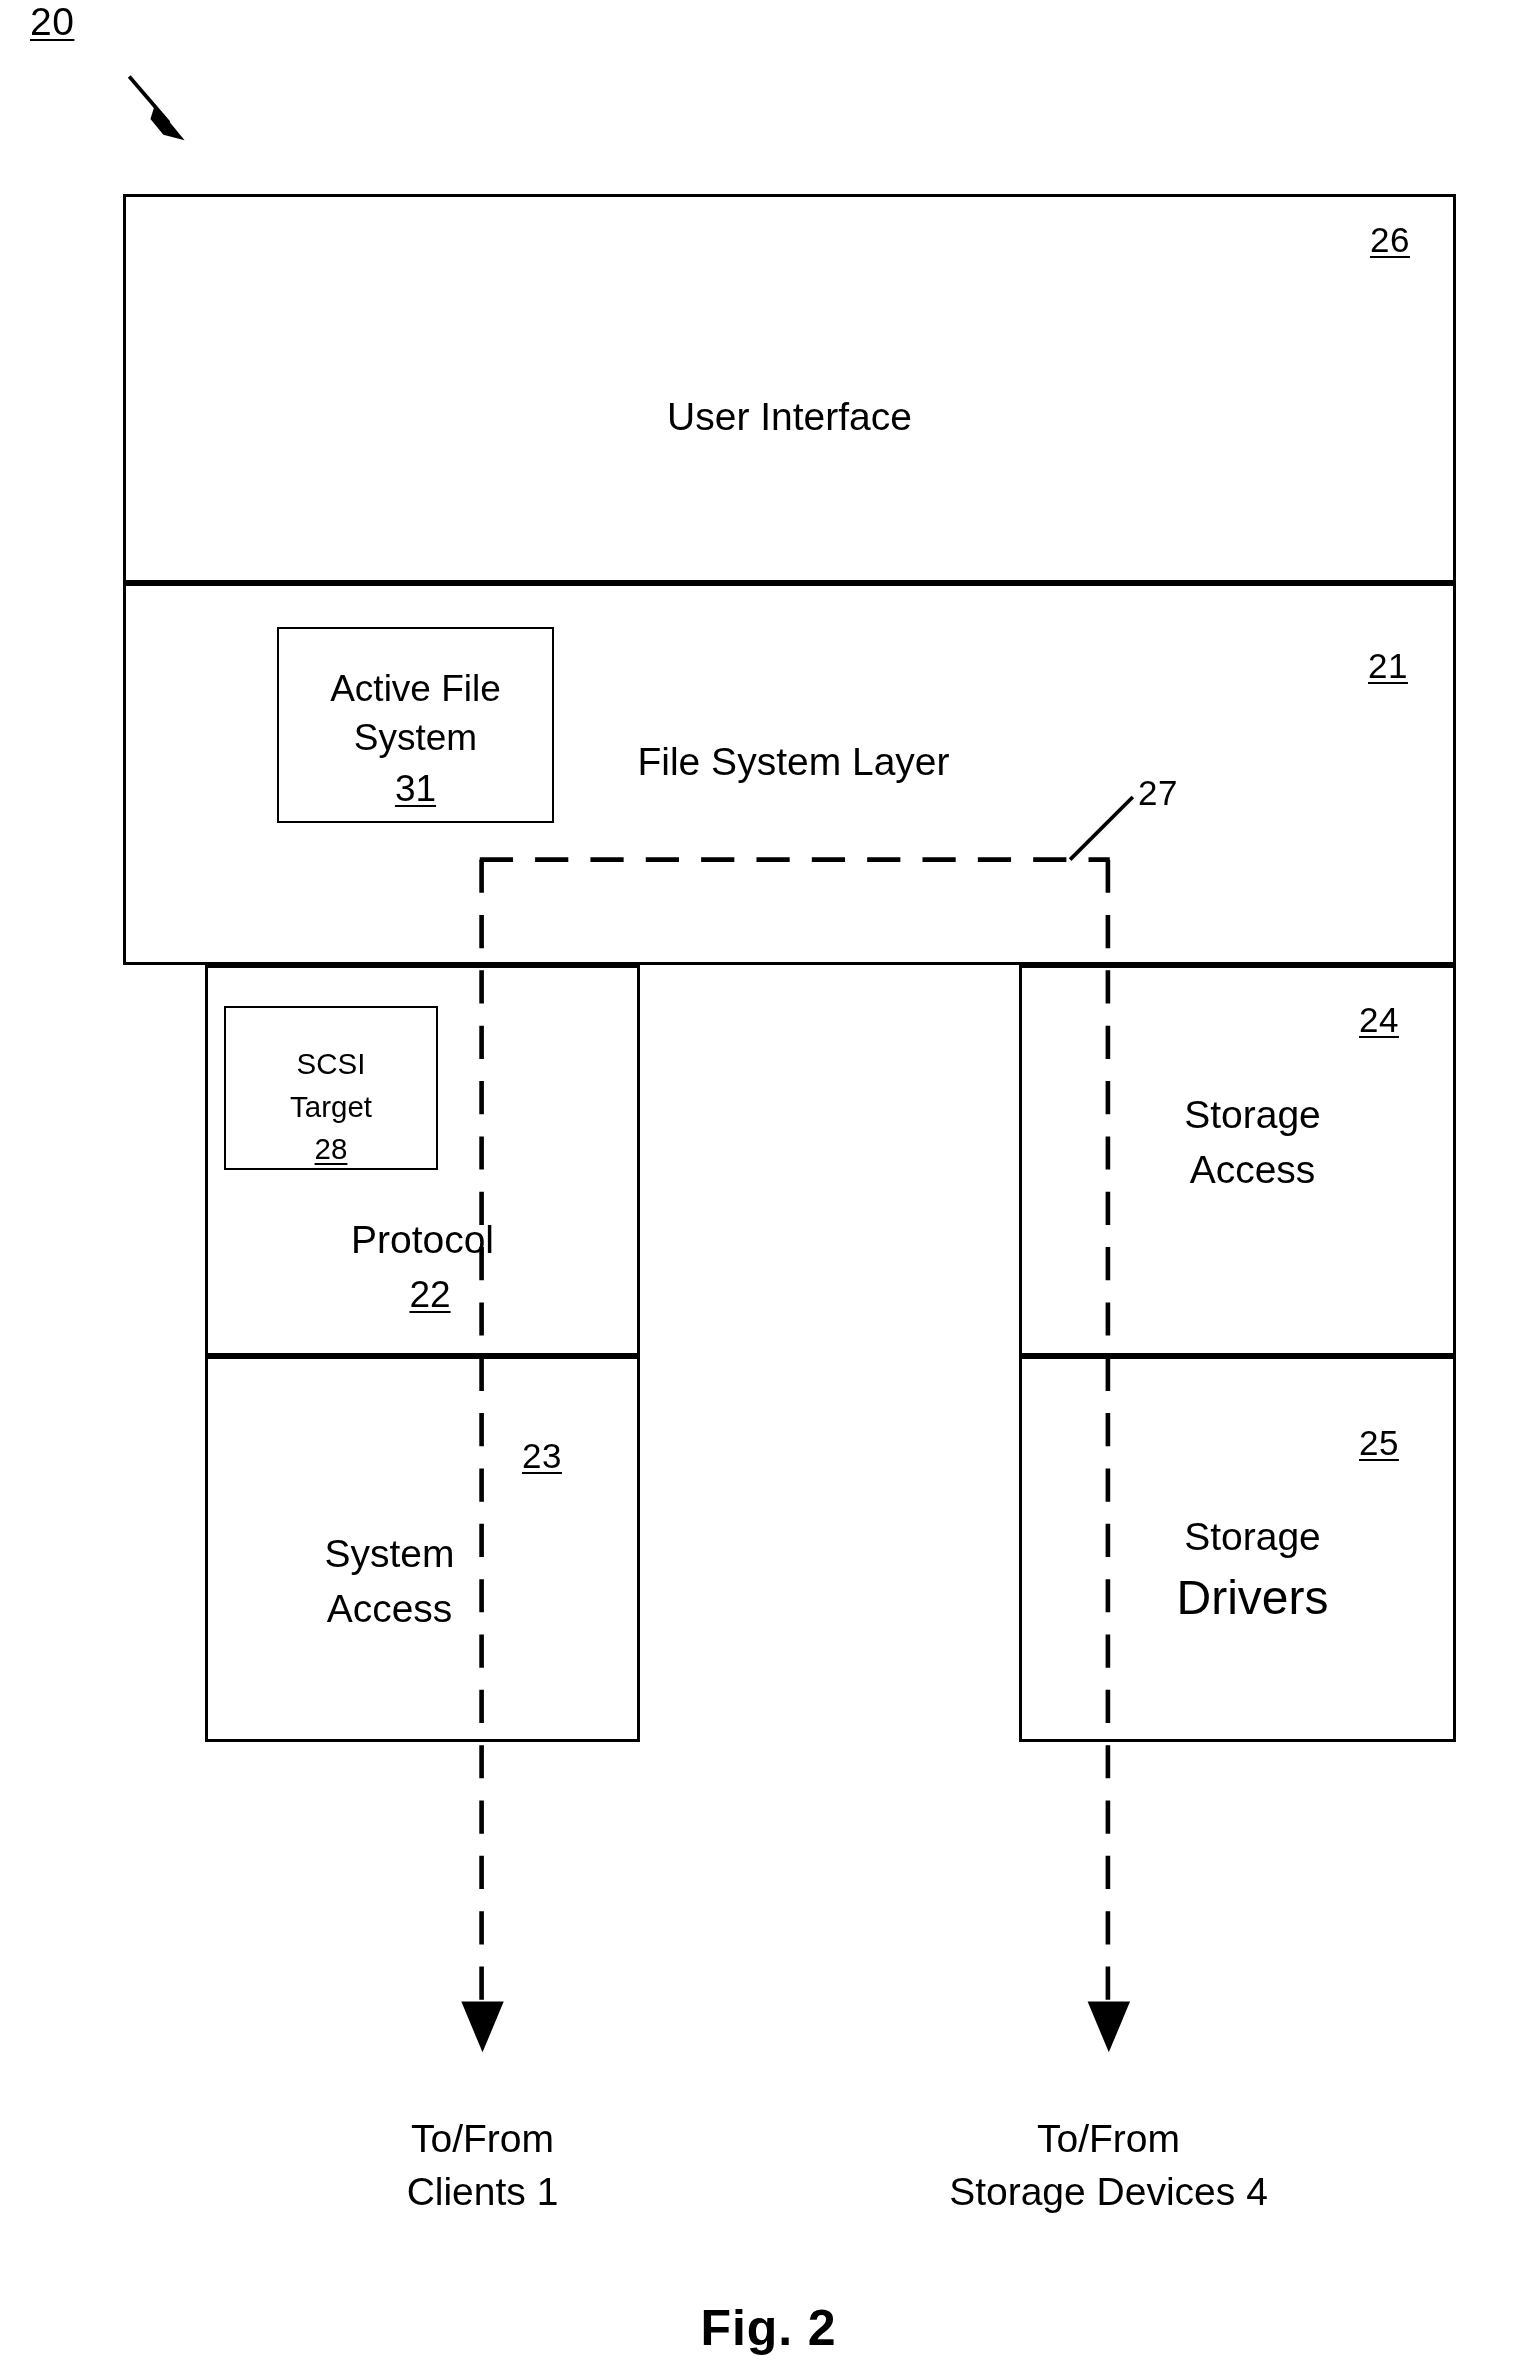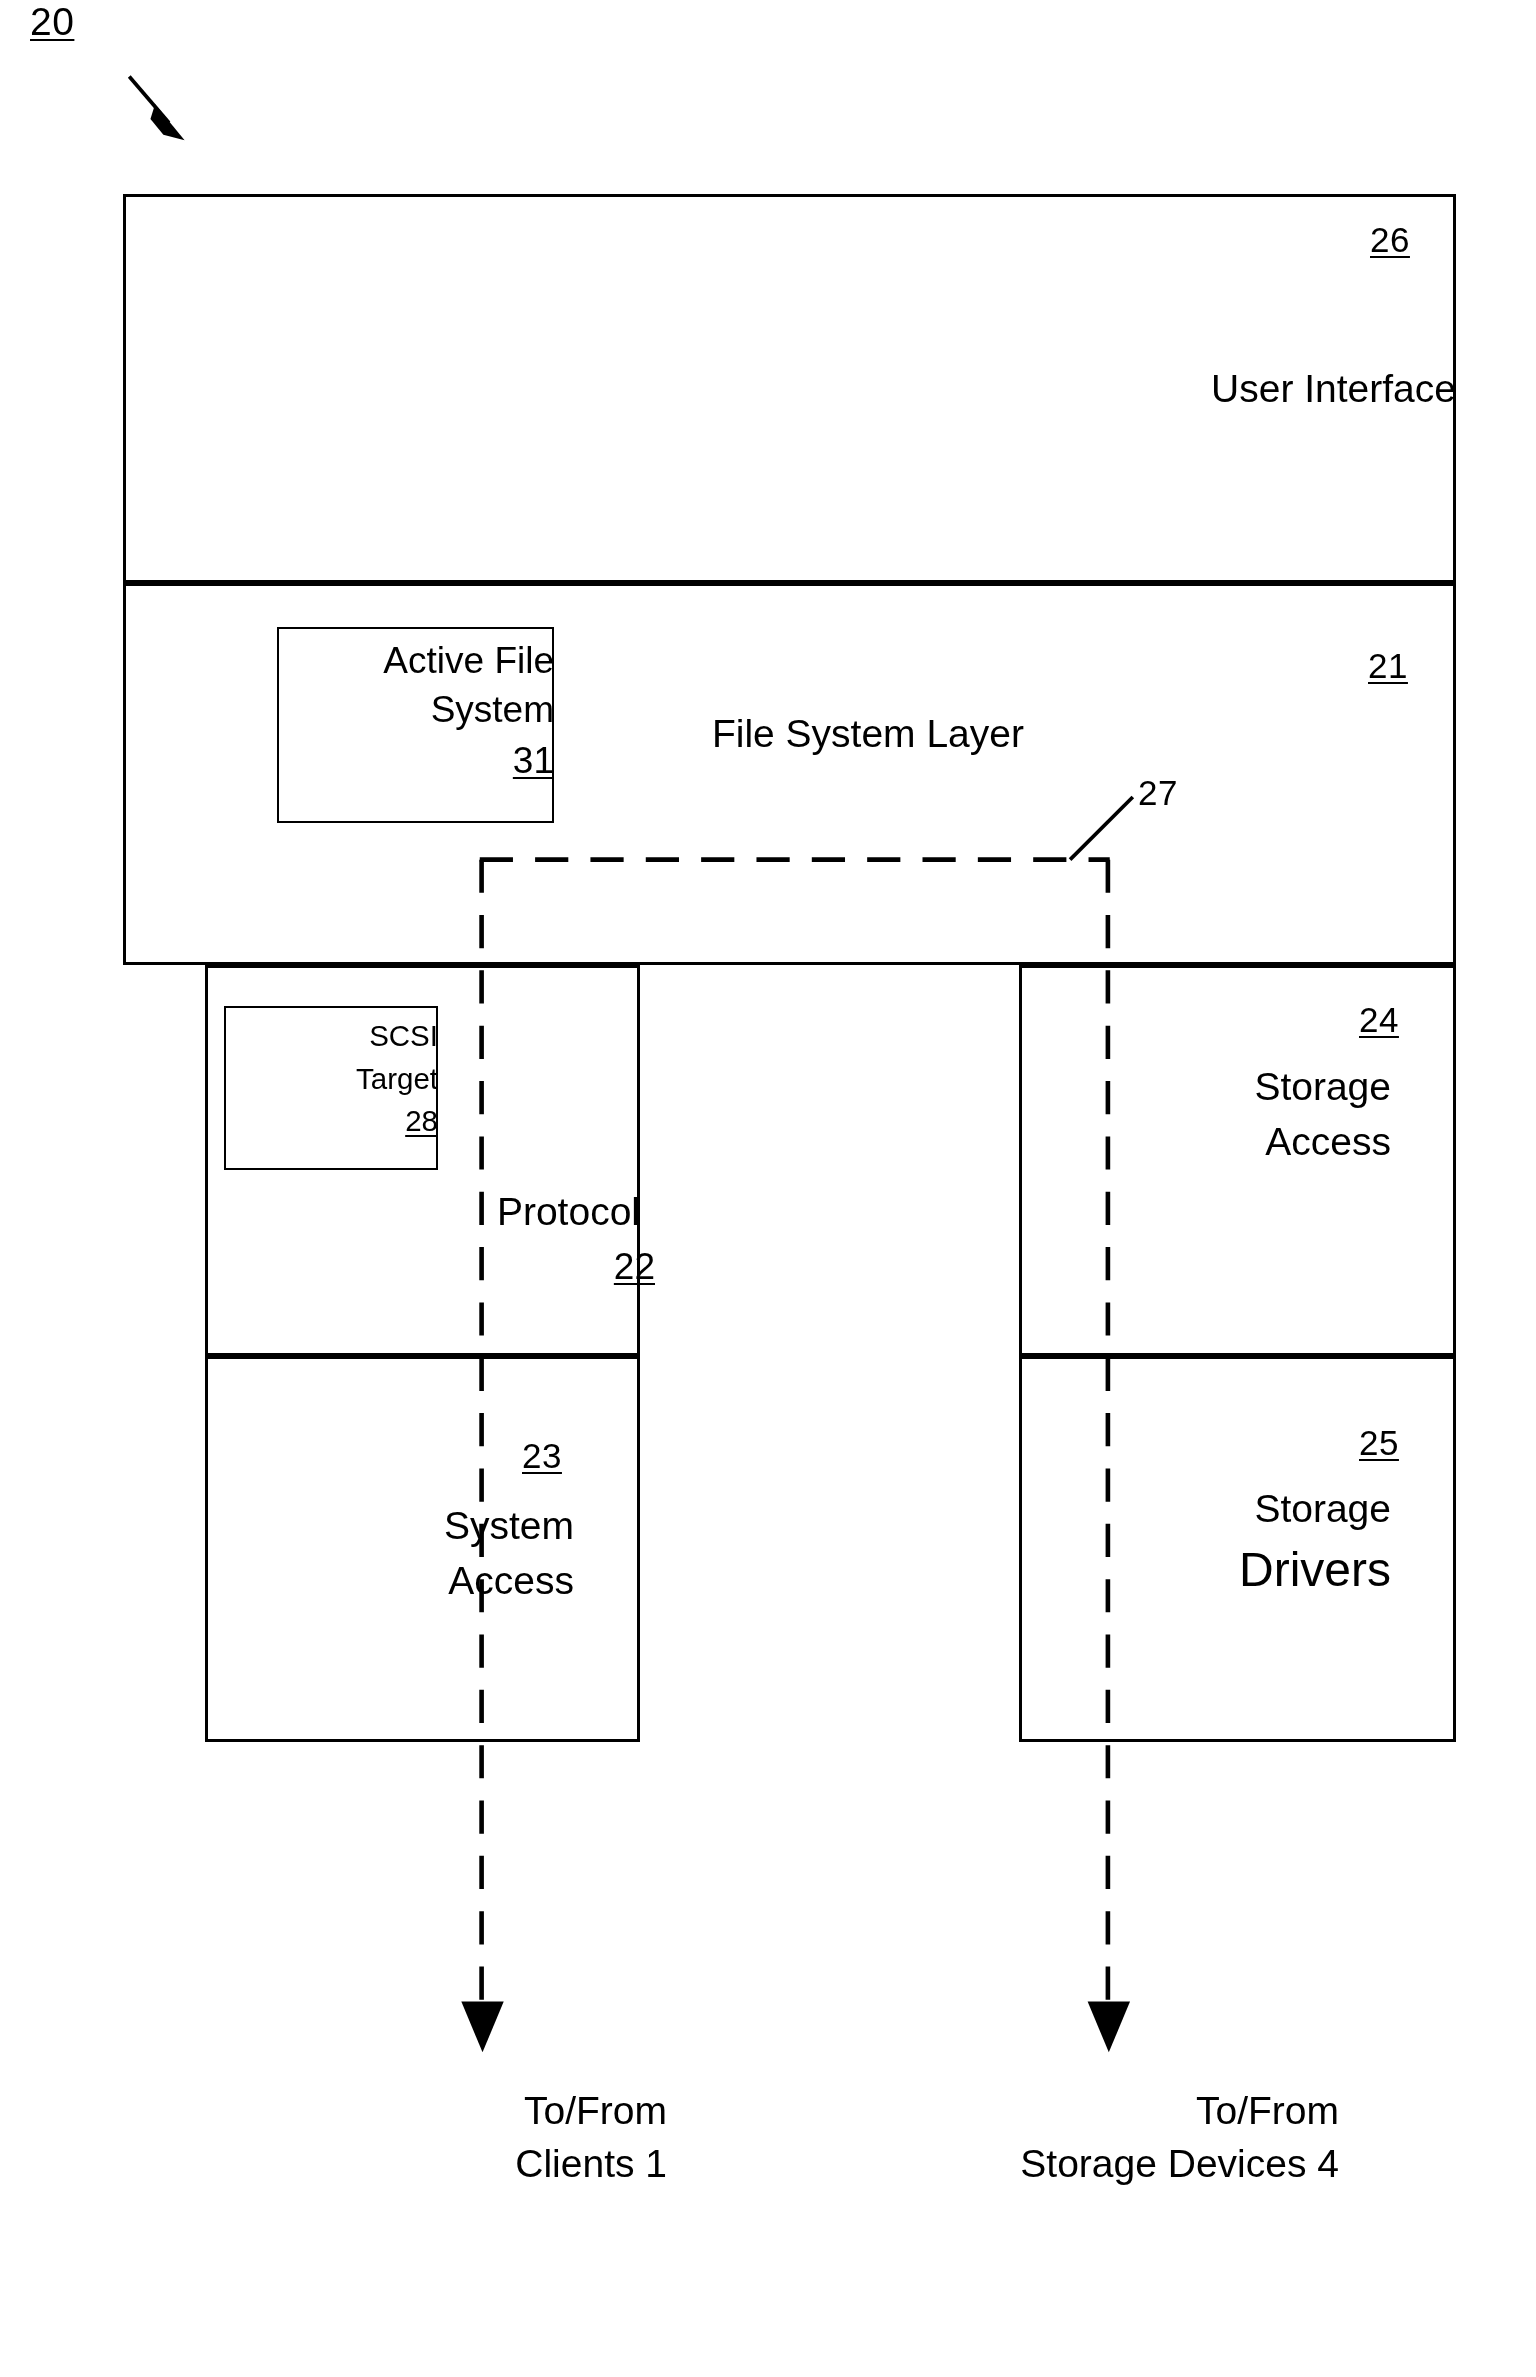--- a/index.html
+++ b/index.html
@@ -17,21 +17,22 @@
     overflow: hidden;
   }
 
   .txt {
     position: absolute;
     white-space: pre;
     line-height: 1.22;
     color: #000;
   }
   .center-txt {
-    text-align: right;
+    text-align: center;
+    margin-top: 28px;
   }
 
   
   .ref {
     position: absolute;
     font-size: 35px;
     text-decoration: underline;
     text-underline-offset: 3.7px;
     text-decoration-thickness: 2.3px;
     letter-spacing: 0.5px;
@@ -153,15 +154,16 @@
 
   <div class="txt center-txt" style="left:1114px; top:1485px; width:277px; font-size:39px;">Storage</div>
   <div class="txt center-txt" style="left:1114px; top:1541px; width:277px; font-size:48px;">Drivers</div>
 
   <div class="txt center-txt" style="left:298px; top:2087px; width:369px; font-size:39px;">To/From</div>
   <div class="txt center-txt" style="left:298px; top:2140px; width:369px; font-size:39px;">Clients 1</div>
 
   <div class="txt center-txt" style="left:878px; top:2087px; width:461px; font-size:39px;">To/From</div>
   <div class="txt center-txt" style="left:878px; top:2140px; width:461px; font-size:39px;">Storage Devices 4</div>
 
+  <div class="fig-caption center-txt" style="left:538px; top:2271px; width:461px;">Fig. 2</div>
 
 </div>
 
 
 </body></html>

